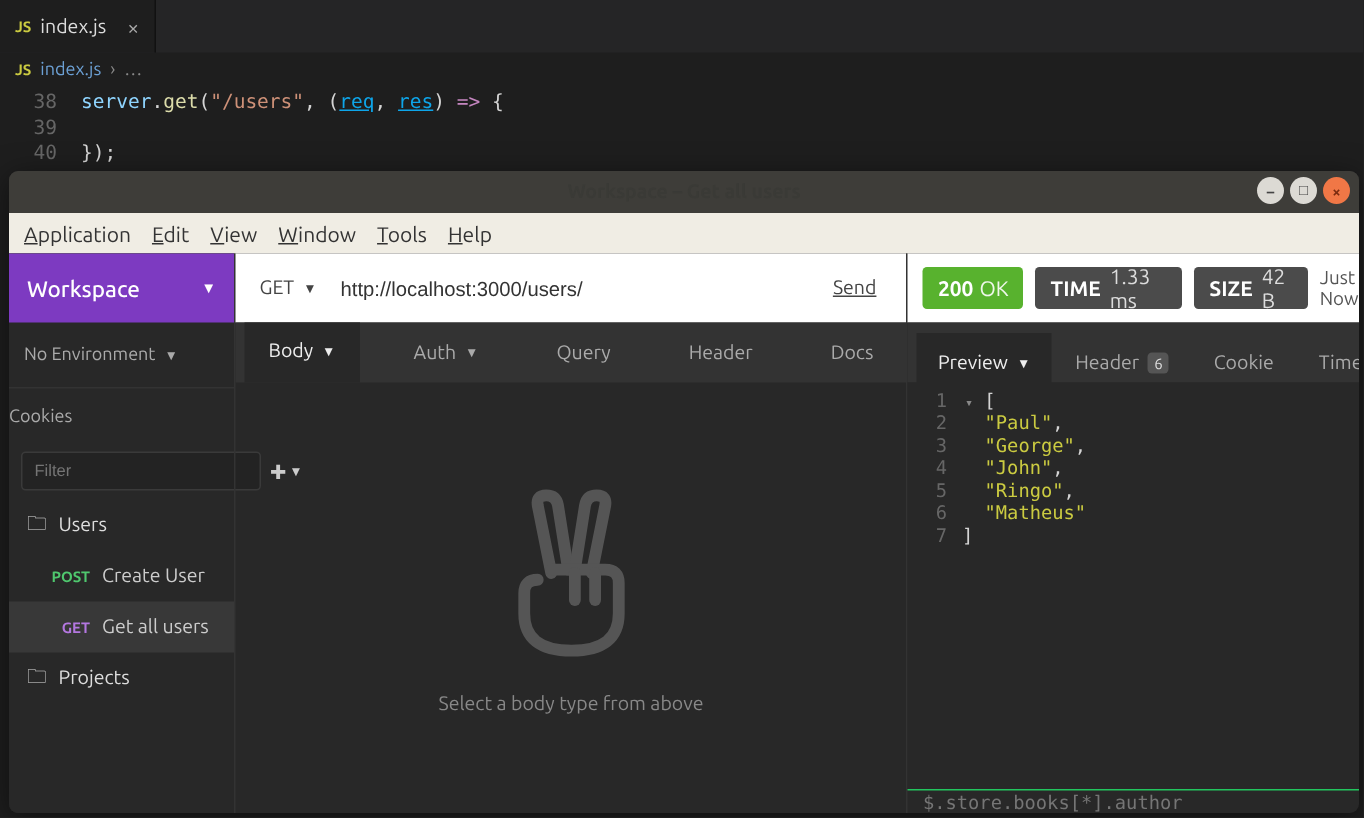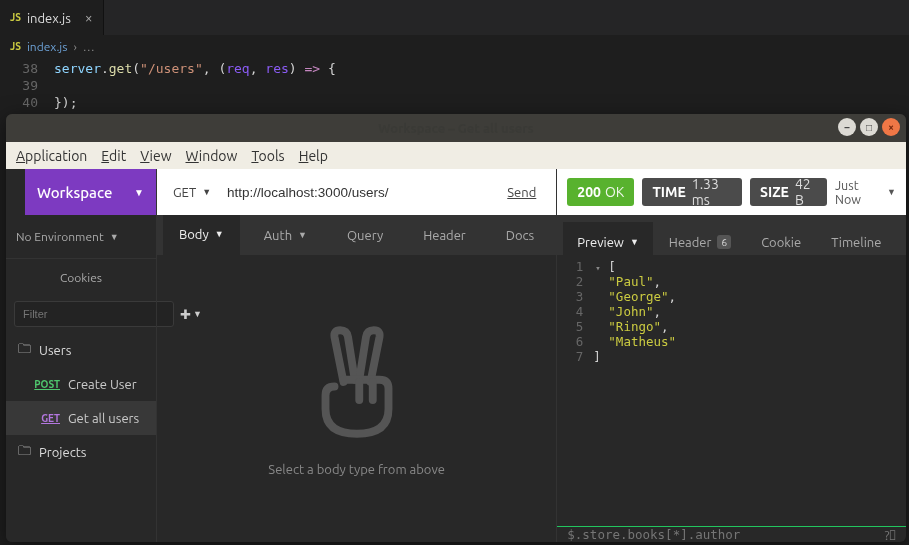--- a/index.html
+++ b/index.html
@@ -34,21 +34,21 @@
   .breadcrumb .js-badge { color: #cbcb41; font-size: 10px; font-weight: 700; }
   .breadcrumb .file { color: #6ca0d4; }
   .code-lines { font-family: Consolas, monospace; font-size: 13px; padding: 4px 0 0 0;}
   .code-line { display: flex; height: 17px; }
   .gutter { width: 54px; text-align: right; color: #666; padding-right: 16px; }
   .code { white-space: pre; }
   .tok-obj { color: #8fd5ff; }
   .tok-fn  { color: #dcdcaa; }
   .tok-str { color: #ce9178; }
   .tok-par { color: #d4d4d4; }
-  .tok-arg { color: #8b5cf6; }
+  .tok-arg { color: #0ea5e9; text-decoration: underline; }
   .tok-kw  { color: #c586c0; }
   .tok-plain{ color: #d4d4d4; }
 
   
   .insomnia-window {
     position: absolute; left: 6px; top: 114px; right: 3px; bottom: 3px;
     background: #282828;
     border-radius: 6px;
     box-shadow: 0 4px 20px rgba(0,0,0,.5);
     display: flex; flex-direction: column;
@@ -80,70 +80,69 @@
   .mn-u { text-decoration: underline; }
 
   .app-body { flex: 1; display: flex; min-height: 0; }
 
   
   .sidebar { width: 150px; background: #282828; display: flex; flex-direction: column; }
   .ws-header {
     height: 46px; background: #7d3ac1; display: flex; align-items: center;
     justify-content: space-between; padding: 0 12px; color: #fff; font-size: 15px;
     font-weight: 500;
-    margin-left: 19px;
   }
   .ws-header .caret { font-size: 10px; }
   .env-row {
     height: 44px; display: flex; align-items: center; padding: 0 10px;
     color: #aaa; gap: 6px; font-size: 12px; border-bottom: 1px solid #333;
   }
   .env-row .caret { font-size: 9px; }
   .cookies-row {
-    height: 36px; display: flex; align-items: center; justify-content: center;
+    height: 36px; display: flex; align-items: center; justify-content: flex-start;
     color: #aaa; font-size: 12px;
   }
   .filter-row {
     display: flex; align-items: center; gap: 6px; padding: 6px 8px;
   }
   .filter-input {
     flex: 1; height: 26px; background: #232323; border: 1px solid #3a3a3a;
     border-radius: 3px; color: #888; padding: 0 8px; font-size: 11px;
   }
   .filter-plus { color: #ccc; display: flex; align-items: center; gap: 2px; cursor: pointer; }
   .folder-row {
     height: 34px; display: flex; align-items: center; gap: 8px;
     padding: 0 12px; color: #ddd; font-size: 13px; cursor: pointer;
   }
   .req-row {
     height: 34px; display: flex; align-items: center; gap: 8px;
     padding: 0 10px 0 24px; color: #ccc; font-size: 13px; cursor: pointer;
   }
   .req-row.active { background: #383838; }
-  .method-badge { font-size: 10px; font-weight: 600; width: 30px; text-align: right; text-decoration: underline;}
+  .method-badge { font-size: 10px; font-weight: 600; width: 30px; text-align: right;}
   .method-post { color: #4fc76e; }
   .method-get  { color: #b477e0; }
 
   
   .center { flex: 1; display: flex; flex-direction: column; border-left: 1px solid #333; border-right: 1px solid #333; }
   .urlbar {
     height: 46px; background: #fff; display: flex; align-items: center;
     padding: 0 10px; gap: 10px;
   }
   .method-select { color: #444; font-size: 13px; display: flex; align-items: center; gap: 6px; cursor: pointer; padding: 0 6px;}
   .url-input {
     flex: 1; border: none; font-size: 13.5px; color: #333;
     outline: none; background: transparent;
   }
   .send-btn {
     color: #444; font-size: 13px; padding: 0 10px; cursor: pointer; text-decoration: underline;
   }
   .req-tabs {
     height: 40px; background: #333; display: flex; align-items: center;
-    padding: 0 6px; gap: 8px; color: #aaa;
+    padding: 0 6px; gap: 20px; color: #aaa;
   }
   .req-tab { padding: 0 16px; height: 40px; display: flex; align-items: center; gap: 6px; cursor: pointer; }
   .req-tab.active { background: #282828; color: #eee; border-bottom: 2px solid transparent;}
   .caret-sm { font-size: 9px; }
   .empty-body {
     flex: 1; display: flex; flex-direction: column;
     align-items: center; justify-content: center; color: #888;
     gap: 20px;
   }
   .hand-svg { width: 90px; height: 120px; }

